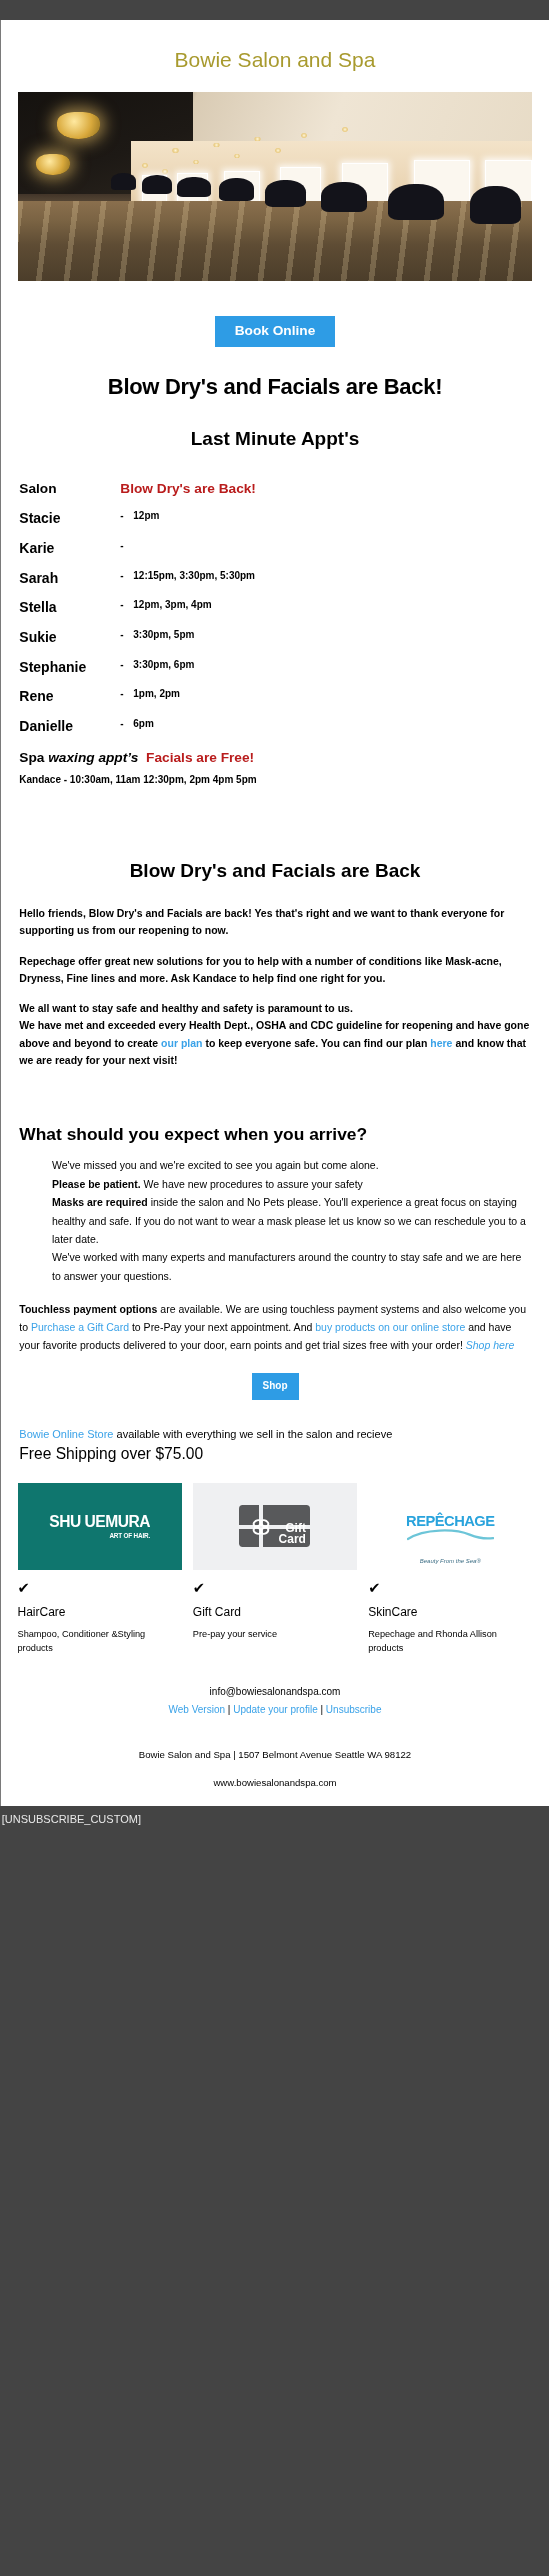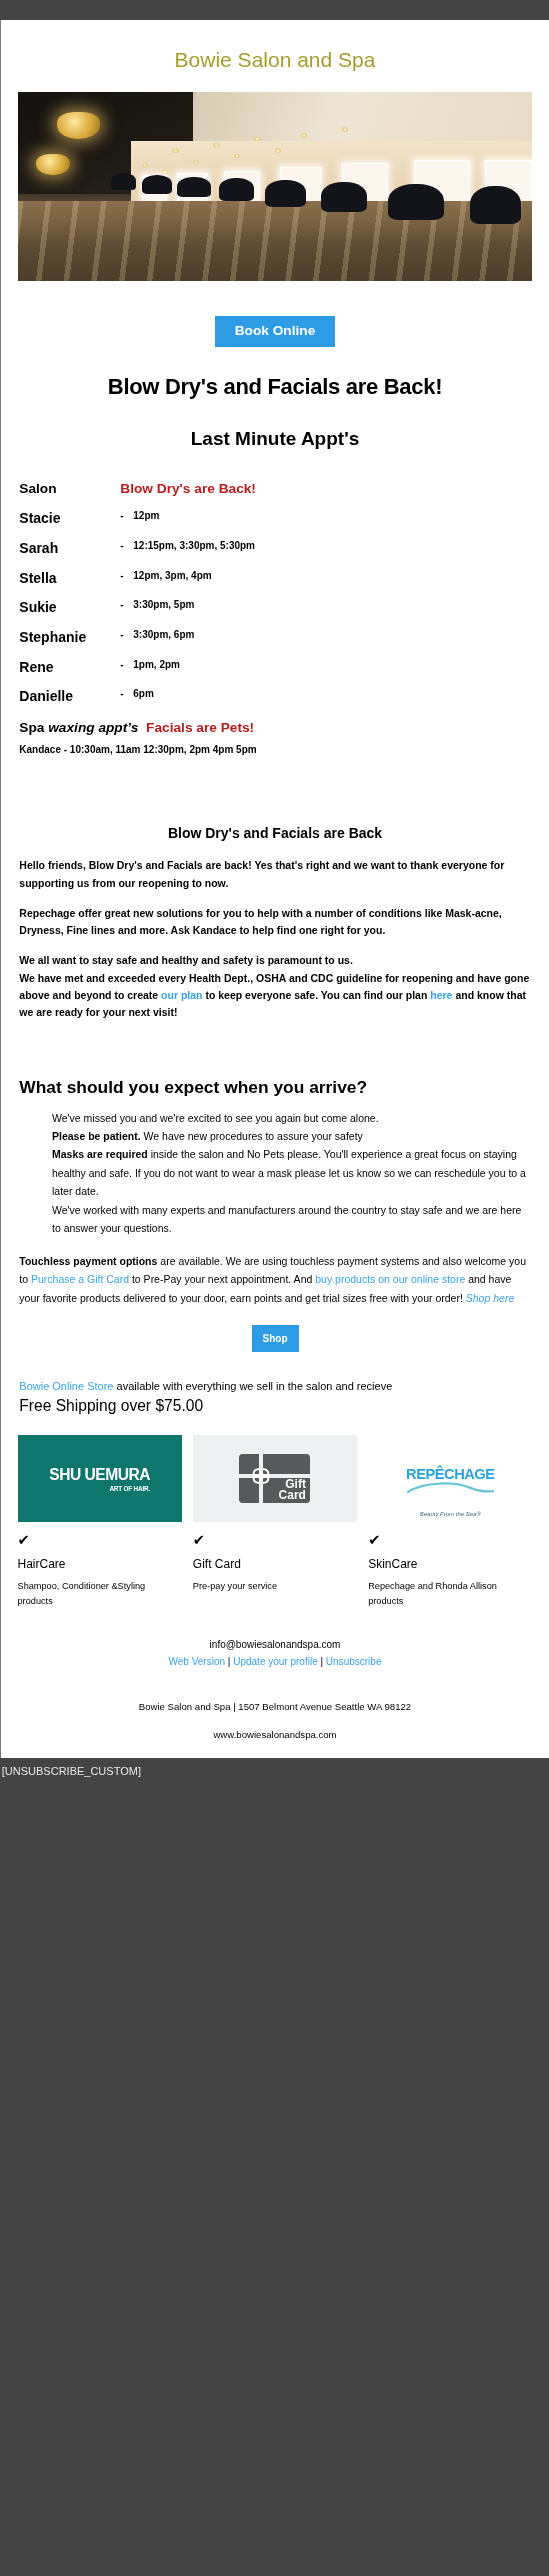--- a/index.html
+++ b/index.html
@@ -108,22 +108,22 @@
   .row-head td { padding-bottom:14.7px; }
   .lbl-salon { font-size:13.7px; font-weight:bold; width:101px; }
   .gold { color:#b91c1c; font-weight:bold; font-size:13.7px; }
   .sched .name { font-size:14px; font-weight:bold; width:101px; padding-bottom:13.7px; }
   .sched .dash { font-size:10px; font-weight:bold; width:13px; padding-bottom:13.7px; }
   .sched .times { font-size:10px; font-weight:bold; padding-bottom:13.7px; }
   .spa-head { font-size:13.7px; font-weight:bold; padding-top:1.8px; padding-bottom:9.2px;}
   .spa-head i { font-style:italic; }
   .spa-line { font-size:10px; font-weight:bold; padding-bottom:3.7px; }
   .section-title {
-    text-align:center; font-size:14px; font-weight:bold;
-    margin:0; padding:66px 18.3px 0 18.3px;
+    text-align:center; font-size:19px; font-weight:bold;
+    margin:6px; padding:66px 18.3px 0 18.3px;
   }
   .body-copy {
     padding:16.5px 18.3px 0 18.3px;
     font-size:10.5px;
     font-weight:bold;
     line-height:1.65;
   }
   .body-copy p { margin:0 0 13px 0; }
   a.link { color:#3aa2e8; text-decoration:none; }
   h2.expect {
@@ -153,21 +153,21 @@
     font-size:15.6px;
   }
   .cols { display:flex; padding:20px 16.5px 0 16.5px; gap:11px; }
   .col { width:33.33%; }
   .thumb { width:100%; height:87px; position:relative; overflow:hidden; }
   .thumb-shu { background:#0f766e; display:flex; align-items:center; justify-content:center; }
   .shu-wrap { text-align:center; }
   .shu-main { color:#fff; font-weight:bold; font-size:15.6px; letter-spacing:-0.5px; }
   .shu-sub { color:#fff; font-weight:bold; font-size:6.4px; letter-spacing:-0.2px; text-align:right; margin-top:0.9px; }
   .thumb-gift { background:#eff0f2; display:flex; align-items:center; justify-content:center; }
-  .gc { width:71px; height:49px; background:#58595b; border-radius:3.7px; position:relative; }
+  .gc { width:71px; height:42px; background:#58595b; border-radius:3.7px; position:relative; }
   .gc .vband { position:absolute; left:20px; top:0; width:3.7px; height:100%; background:#eff0f2; }
   .gc .hband { position:absolute; left:0; top:20px; width:100%; height:3.7px; background:#eff0f2; }
   .gc .bow { position:absolute; left:11px; top:11px; width:22px; height:22px; }
   .gc .gtxt { position:absolute; right:4.6px; bottom:1.8px; color:#fff; font-weight:bold; font-size:12px; line-height:0.95; text-align:right; }
   .thumb-rep { background:#ffffff; display:flex; align-items:flex-end; justify-content:center; padding-bottom:5.5px;}
   .rep-wrap { text-align:center; }
   .rep-name { color:#29a3dc; font-size:14.7px; font-weight:bold; letter-spacing:-0.5px; }
   .rep-tag { color:#3f6f86; font-size:6px; font-style:italic; margin-top:13px; }
   .rep-wave { width:87px; height:13px; margin:-1.8px auto 0 auto; }
   .check { font-size:14.7px; padding-top:11px; line-height:1; }
@@ -240,20 +240,25 @@
             <tr class="row-head">
           <td class="lbl-salon">Salon</td>
           <td colspan="2" class="gold">Blow Dry's are Back!</td>
         </tr>
         <tr>
           <td class="name">Stacie</td>
           <td class="dash">-</td>
           <td class="times">12pm</td>
         </tr>
         <tr>
+          <td class="name">Karie</td>
+          <td class="dash">-</td>
+          <td class="times"></td>
+        </tr>
+        <tr>
           <td class="name">Sarah</td>
           <td class="dash">-</td>
           <td class="times">12:15pm, 3:30pm, 5:30pm</td>
         </tr>
         <tr>
           <td class="name">Stella</td>
           <td class="dash">-</td>
           <td class="times">12pm, 3pm, 4pm</td>
         </tr>
         <tr>
@@ -273,21 +278,21 @@
         </tr>
         <tr>
           <td class="name">Danielle</td>
           <td class="dash">-</td>
           <td class="times">6pm</td>
         </tr>
       </tbody>
         </table>
 
       <div class="spa-head">
-        <span>Spa </span><i>waxing appt’s</i><span>&nbsp;&nbsp;</span><span class="gold">Facials are Pets!</span>
+        <span>Spa </span><i>waxing appt’s</i><span>&nbsp;&nbsp;</span><span class="gold">Facials are Free!</span>
       </div>
       <div class="spa-line">Kandace  -  10:30am, 11am 12:30pm, 2pm 4pm 5pm</div>
     </div>
 
     <h3 class="section-title">Blow Dry's and Facials are Back</h3>
 
     <div class="body-copy">
       <p>Hello friends, Blow Dry's and Facials are back! Yes that's right and we want to thank everyone for supporting us from our reopening to now.</p>
       <p>Repechage offer great new solutions for you to help with a number of conditions like Mask-acne, Dryness, Fine lines and more. Ask Kandace to help find one right for you.</p>
       <p>

